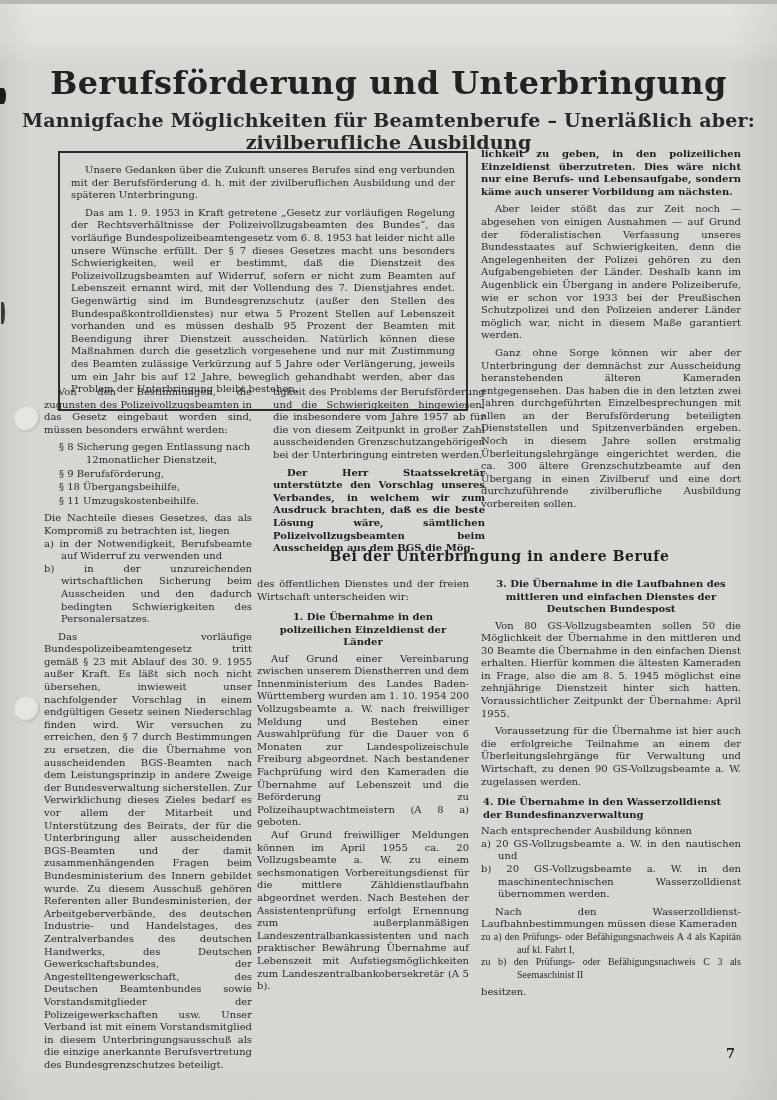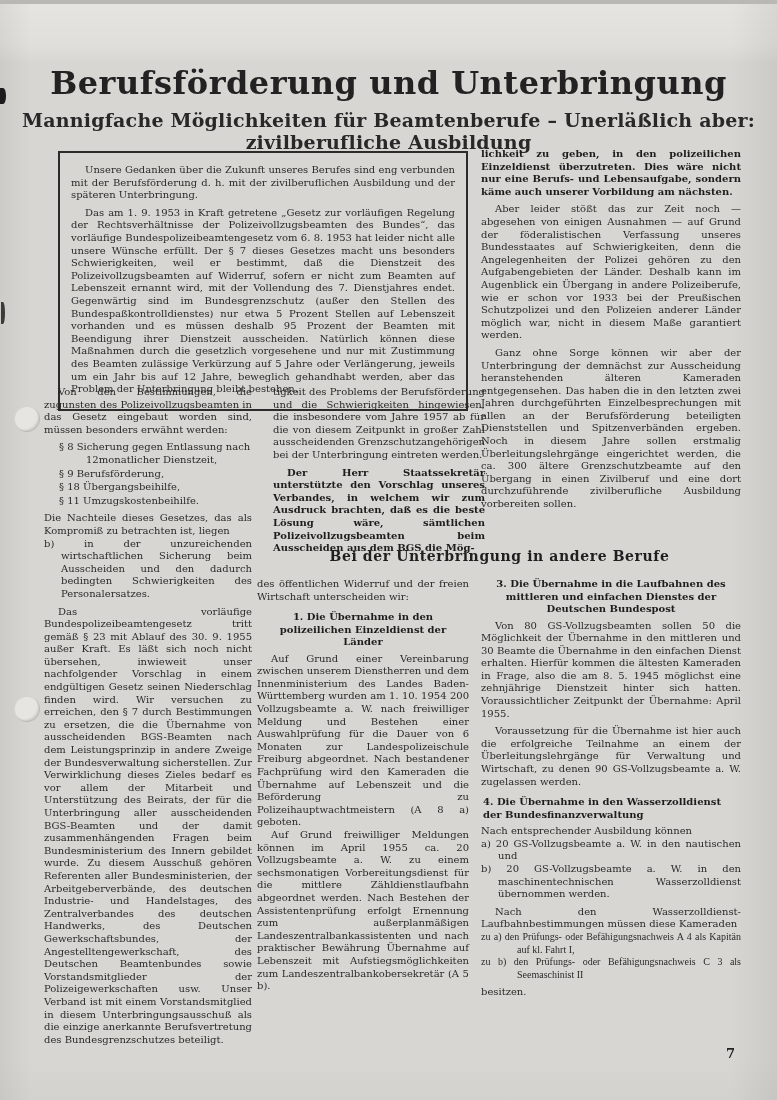--- a/index.html
+++ b/index.html
@@ -79,34 +79,35 @@
 
   <div class="col-left body-text">
     <p>Von den Bestimmungen, die zugunsten des Polizeivollzugsbeamten in das Gesetz eingebaut worden sind, müssen besonders erwähnt werden:</p>
     <div class="law-list">
       <div class="law-item">§  8  Sicherung gegen Entlassung nach 12monatlicher Dienstzeit,</div>
       <div class="law-item">§  9  Berufsförderung,</div>
       <div class="law-item">§ 18  Übergangsbeihilfe,</div>
       <div class="law-item">§ 11  Umzugskostenbeihilfe.</div>
     </div>
     <p class="noindent gap">Die Nachteile dieses Gesetzes, das als Kompromiß zu betrachten ist, liegen</p>
+    <p class="hang-ab">a) in der Notwendigkeit, Berufsbeamte auf Widerruf zu verwenden und</p>
     <p class="hang-ab">b) in der unzureichenden wirtschaftlichen Sicherung beim Ausscheiden und den dadurch bedingten Schwierigkeiten des Personalersatzes.</p>
     <p class="gap">Das vorläufige Bundespolizeibeamtengesetz tritt gemäß § 23 mit Ablauf des 30. 9. 1955 außer Kraft. Es läßt sich noch nicht übersehen, inwieweit unser nachfolgender Vorschlag in einem endgültigen Gesetz seinen Niederschlag finden wird. Wir versuchen zu erreichen, den § 7 durch Bestimmungen zu ersetzen, die die Übernahme von ausscheidenden BGS-Beamten nach dem Leistungsprinzip in andere Zweige der Bundesverwaltung sicherstellen. Zur Verwirklichung dieses Zieles bedarf es vor allem der Mitarbeit und Unterstützung des Beirats, der für die Unterbringung aller ausscheidenden BGS-Beamten und der damit zusammenhängenden Fragen beim Bundesministerium des Innern gebildet wurde. Zu diesem Ausschuß gehören Referenten aller Bundesministerien, der Arbeitgeberverbände, des deutschen Industrie- und Handelstages, des Zentralverbandes des deutschen Handwerks, des Deutschen Gewerkschaftsbundes, der Angestelltengewerkschaft, des Deutschen Beamtenbundes sowie Vorstandsmitglieder der Polizeigewerkschaften usw. Unser Verband ist mit einem Vorstandsmitglied in diesem Unterbringungsausschuß als die einzige anerkannte Berufsvertretung des Bundesgrenzschutzes beteiligt.</p>
 
   </div>
 
   <div class="col-mid-top body-text">
     <p class="noindent">tigkeit des Problems der Berufsförderung und die Schwierigkeiten hingewiesen, die insbesondere vom Jahre 1957 ab für die von diesem Zeitpunkt in großer Zahl ausscheidenden Grenzschutzangehörigen bei der Unterbringung eintreten werden.</p>
     <p class="gap bold">Der Herr Staatssekretär unterstützte den Vorschlag unseres Verbandes, in welchem wir zum Ausdruck brachten, daß es die beste Lösung wäre, sämtlichen Polizeivollzugsbeamten beim Ausscheiden aus dem BGS die Mög-</p>
   </div>
 
   <h2 class="section-heading">Bei der Unterbringung in andere Berufe</h2>
 
   <div class="col-mid-section body-text">
-    <p class="noindent">des öffentlichen Widerruf und der freien Wirtschaft unterscheiden wir:</p>
+    <p class="noindent">des öffentlichen Dienstes und der freien Wirtschaft unterscheiden wir:</p>
     <p class="sub-heading">1. Die Übernahme in den polizeilichen Einzeldienst der Länder</p>
     <p>Auf Grund einer Vereinbarung zwischen unserem Dienstherren und dem Innenministerium des Landes Baden-Württemberg wurden am 1. 10. 1954 200 Vollzugsbeamte a. W. nach freiwilliger Meldung und Bestehen einer Auswahlprüfung für die Dauer von 6 Monaten zur Landespolizeischule Freiburg abgeordnet. Nach bestandener Fachprüfung wird den Kameraden die Übernahme auf Lebenszeit und die Beförderung zu Polizeihauptwachtmeistern (A 8 a) geboten.</p>
     <p>Auf Grund freiwilliger Meldungen können im April 1955 ca. 20 Vollzugsbeamte a. W. zu einem sechsmonatigen Vorbereitungsdienst für die mittlere Zähldienstlaufbahn abgeordnet werden. Nach Bestehen der Assistentenprüfung erfolgt Ernennung zum außerplanmäßigen Landeszentralbankassistenten und nach praktischer Bewährung Übernahme auf Lebenszeit mit Aufstiegsmöglichkeiten zum Landeszentralbankobersekretär (A 5 b).</p>
 
   </div>
 
   <div class="col-right-section body-text">
     <p class="sub-heading" style="margin-top:0 !important;">3. Die Übernahme in die Laufbahnen des mittleren und einfachen Dienstes der Deutschen Bundespost</p>
     <p>Von 80 GS-Vollzugsbeamten sollen 50 die Möglichkeit der Übernahme in den mittleren und 30 Beamte die Übernahme in den einfachen Dienst erhalten. Hierfür kommen die ältesten Kameraden in Frage, also die am 8. 5. 1945 möglichst eine zehnjährige Dienstzeit hinter sich hatten. Voraussichtlicher Zeitpunkt der Übernahme: April 1955.</p>
     <p class="gap">Voraussetzung für die Übernahme ist hier auch die erfolgreiche Teilnahme an einem der Überleitungslehrgänge für Verwaltung und Wirtschaft, zu denen 90 GS-Vollzugsbeamte a. W. zugelassen werden.</p>

